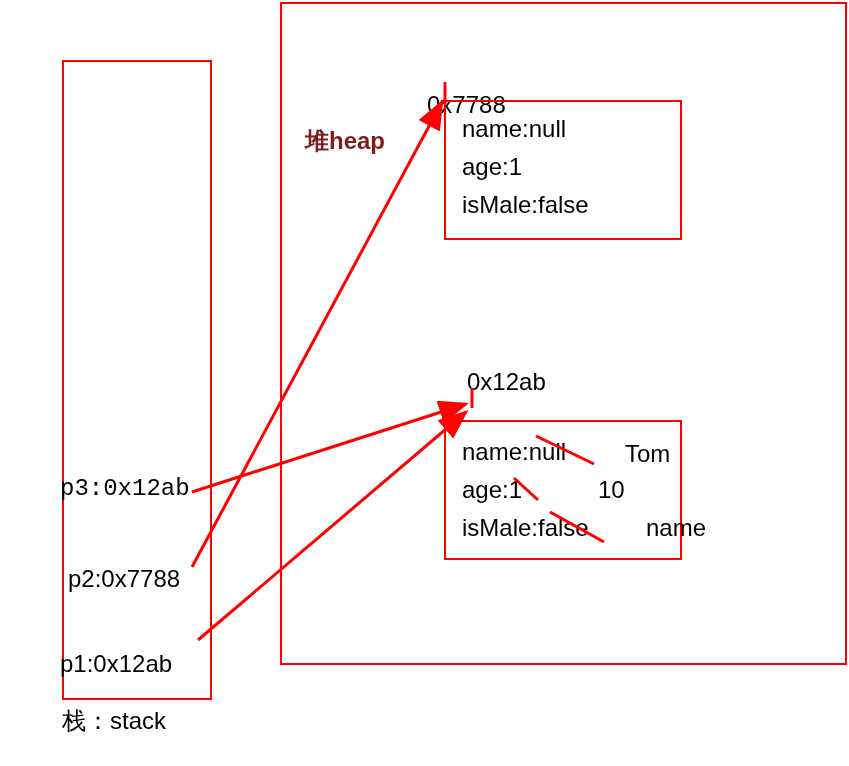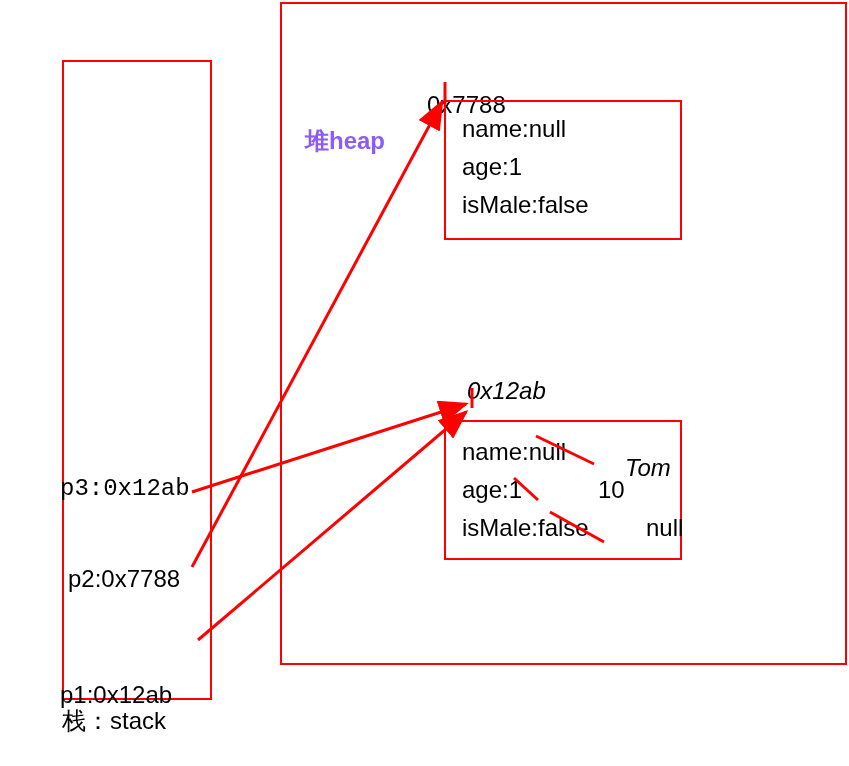--- a/index.html
+++ b/index.html
@@ -16,21 +16,21 @@
   .box-border {
     position: absolute;
     border: 2px solid #ff0000;
     box-sizing: border-box;
   }
   .label {
     position: absolute;
     white-space: nowrap;
   }
   .red-bold {
-    color: #8b5cf6;
+    color: #7f1d1d;
     font-weight: bold;
   }
   svg.overlay {
     position: absolute;
     left: 0;
     top: 0;
     width: 849px;
     height: 766px;
     pointer-events: none;
   }
@@ -39,39 +39,39 @@
 <body>
 
 <div class="box-border" style="left:280px; top:2px; width:567px; height:663px;"></div>
 
 <div class="box-border" style="left:62px; top:60px; width:150px; height:640px;"></div>
 
 <div class="label" style="left:62px; top:705px;">栈：stack</div>
 
 <div class="label" style="left:60px; top:475px;font-family:Liberation Mono, monospace;">p3:0x12ab</div>
 <div class="label" style="left:68px; top:565px;text-align:center;">p2:0x7788</div>
-<div class="label" style="left:60px; top:650px;margin-top:31px;">p1:0x12ab</div>
+<div class="label" style="left:60px; top:650px;">p1:0x12ab</div>
 
 <div class="label red-bold" style="left:305px; top:125px;">堆heap</div>
 
 <div class="label" style="left:427px; top:55px;margin-top:36px;">0x7788</div>
 <div class="box-border" style="left:444px; top:100px; width:238px; height:140px;"></div>
 <div class="label" style="left:462px; top:115px;">name:null</div>
 <div class="label" style="left:462px; top:153px;">age:1</div>
 <div class="label" style="left:462px; top:191px;">isMale:false</div>
 
-<div class="label" style="left:467px; top:377px;font-style:italic;">0x12ab</div>
+<div class="label" style="left:467px; top:368px;">0x12ab</div>
 <div class="box-border" style="left:444px; top:420px; width:238px; height:140px;"></div>
 <div class="label" style="left:462px; top:438px;">name:null</div>
 <div class="label" style="left:462px; top:476px;">age:1</div>
 <div class="label" style="left:462px; top:514px;">isMale:false</div>
 
-<div class="label" style="left:625px; top:454px;font-style:italic;">Tom</div>
+<div class="label" style="left:625px; top:440px;">Tom</div>
 <div class="label" style="left:558px; top:476px;margin-left:40px;">10</div>
-<div class="label" style="left:646px; top:514px;">null</div>
+<div class="label" style="left:646px; top:514px;">name</div>
 
 <svg class="overlay" viewBox="0 0 849 766">
   <defs>
     <marker id="arrowhead" markerWidth="10" markerHeight="8" refX="9" refY="4" orient="auto">
       <polygon points="0 0, 10 4, 0 8" fill="#ff0000"></polygon>
     </marker>
   </defs>
 
   <line x1="445" y1="82" x2="445" y2="104" stroke="#ff0000" stroke-width="3"></line>
 

